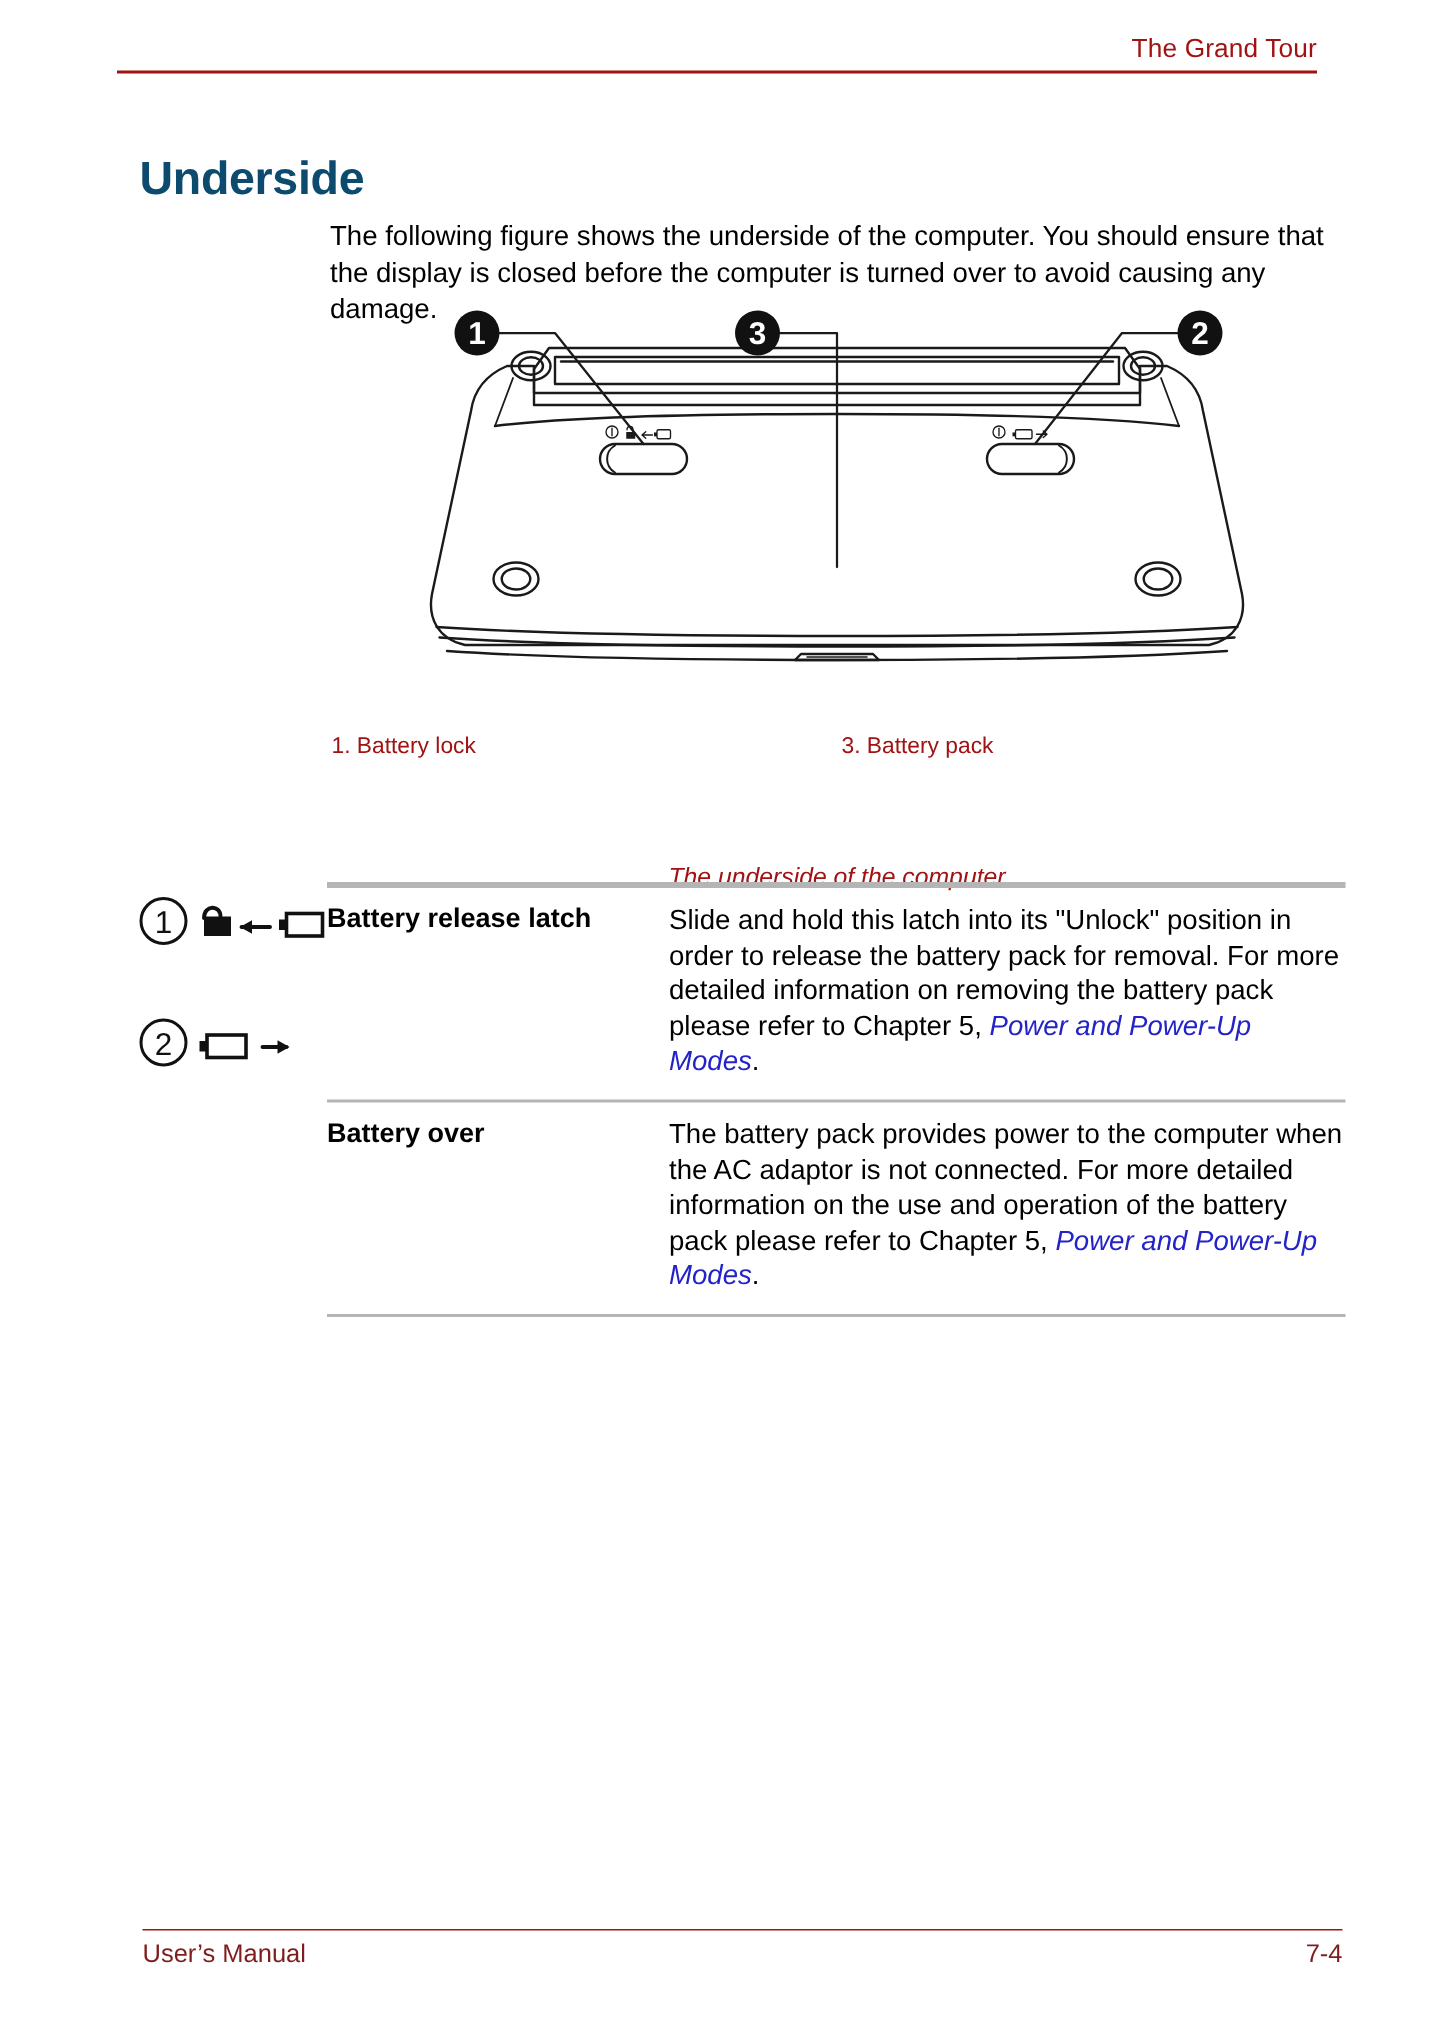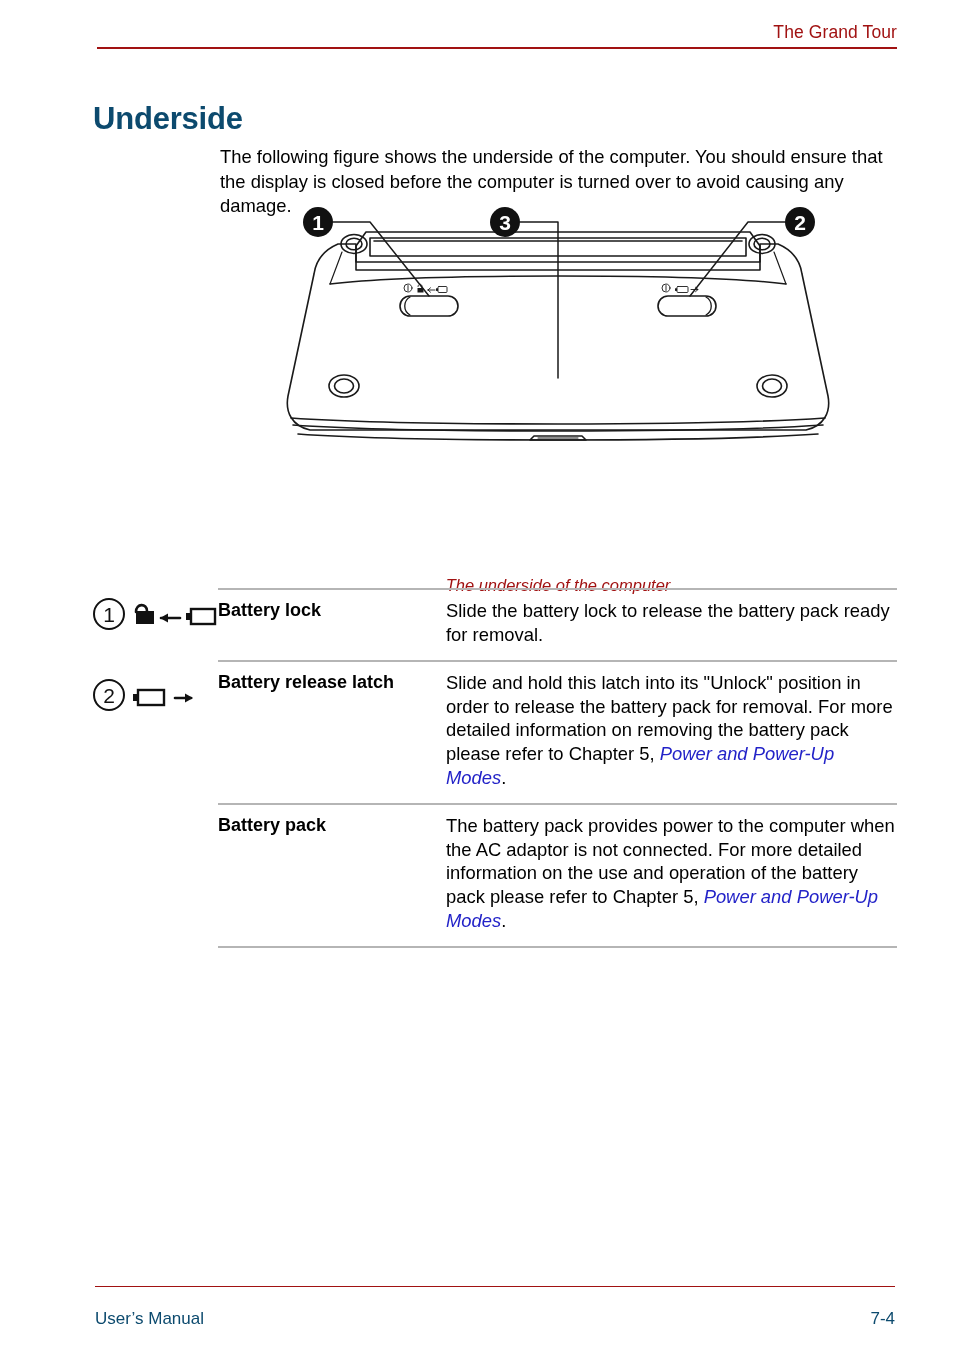--- a/index.html
+++ b/index.html
@@ -12,21 +12,21 @@
     height: 1352px;
     position: relative;
     font-family: "Liberation Sans", sans-serif;
     color: #000000;
     overflow: hidden;
   }
 
   
   #header-area {
     position: absolute;
-    left: 97px;
+    left: 78px;
     top: 22px;
     width: 800px;
   }
   #header-title {
     text-align: right;
     font-size: 17.5px;
     color: #A11212;
     letter-spacing: 0.1px;
     line-height: 1.2;
   }
@@ -152,23 +152,23 @@
     top: 1286px;
     width: 800px;
   }
   #footer-rule {
     border-top: 1.6px solid #A11212;
     width: 100%;
   }
   #footer-row {
     display: flex;
     justify-content: space-between;
-    margin-top: 22px;
+    margin-top: 6px;
     font-size: 17px;
-    color: #0c4a6e;
+    color: #7f1d1d;
   }
 </style>
 </head>
 <body>
 
 <div id="header-area">
   <div id="header-title">The Grand Tour</div>
   <div id="header-rule"></div>
 </div>
 
@@ -258,20 +258,24 @@
       <text x="247" y="29.5" font-family="'Liberation Sans', sans-serif" font-size="21" font-weight="bold" fill="#ffffff" text-anchor="middle">3</text>
     </g>
     <g>
       <circle cx="542" cy="22" r="15" fill="#111111"></circle>
       <text x="542" y="29.5" font-family="'Liberation Sans', sans-serif" font-size="21" font-weight="bold" fill="#ffffff" text-anchor="middle">2</text>
     </g>
   </svg>
 </div>
 
 <div id="figure-legend">
+  <div class="legend-row">
+    <span class="legend-col-left">1. Battery lock</span>
+    <span class="legend-col-right">3. Battery pack</span>
+  </div>
 </div>
 
 <div id="figure-caption">The underside of the computer</div>
 
 <div class="margin-icon" id="margin-icon-1">
   <svg width="126" height="34" viewBox="0 0 126 34">
 
     <g>
       <circle cx="17" cy="17" r="15" fill="none" stroke="#111" stroke-width="2"></circle>
       <text x="17" y="25" font-family="'Liberation Sans', sans-serif" font-size="21" fill="#111" text-anchor="middle">1</text>
@@ -315,26 +319,20 @@
 </div>
 
 <table id="def-table">
   <tbody>
     <tr>
       <td colspan="2">
           <div class="row-sep"></div>
         </td>
     </tr>
 
-    <tr>
-      <td class="term-cell">Battery lock</td>
-      <td class="desc-cell">
-        <span>Slide the battery lock to release the battery pack ready for removal.</span>
-      </td>
-    </tr>
 
     <tr>
       <td colspan="2">
           <div class="row-sep"></div>
         </td>
     </tr>
 
     <tr>
       <td class="term-cell">Battery release latch</td>
       <td class="desc-cell">
@@ -342,21 +340,21 @@
       </td>
     </tr>
 
     <tr>
       <td colspan="2">
           <div class="row-sep"></div>
         </td>
     </tr>
 
     <tr>
-      <td class="term-cell">Battery pack</td>
+      <td class="term-cell">Battery over</td>
       <td class="desc-cell">
         <span>The battery pack provides power to the computer when the AC adaptor is not connected. For more detailed information on the use and operation of the battery pack please refer to Chapter 5, </span><span class="xref">Power and Power-Up Modes</span><span>.</span>
       </td>
     </tr>
 
     <tr>
       <td colspan="2">
           <div class="row-sep"></div>
         </td>
     </tr>

